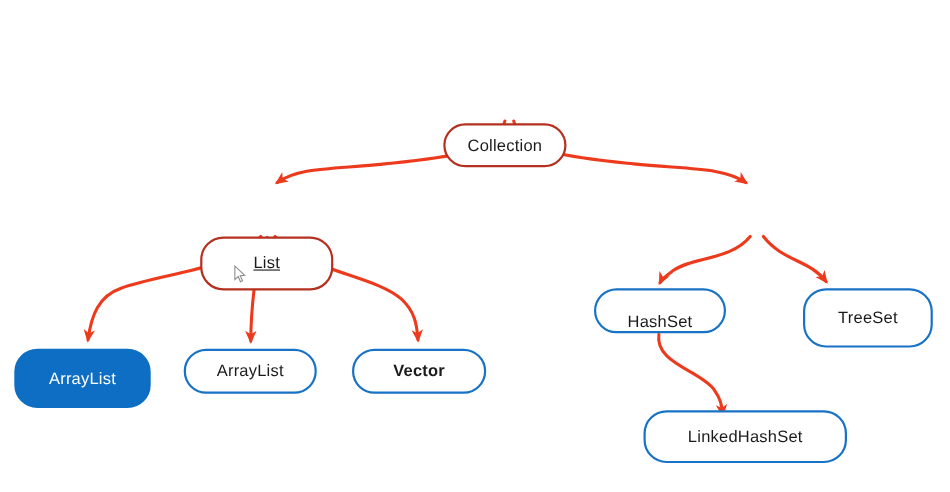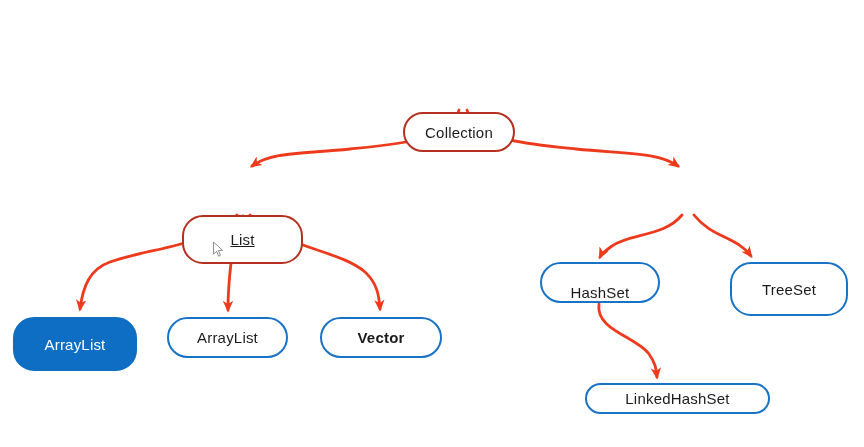--- a/index.html
+++ b/index.html
@@ -26,21 +26,21 @@
   }
   
   .n-collection{left:403px;top:70px;width:112px;height:40px;}
   .n-list{left:182px;top:173px;width:121px;height:49px;text-decoration:underline;}
   .n-set{left:628px;top:173px;width:120px;height:41px;}
   .n-arraylist{left:13px;top:317px;width:124px;height:54px;}
   .n-linkedlist{left:167px;top:317px;width:121px;height:41px;}
   .n-vector{left:320px;top:317px;width:122px;height:41px;font-weight:bold;}
   .n-hashset{left:540px;top:262px;width:120px;height:41px;align-items:flex-end;}
   .n-treeset{left:730px;top:262px;width:118px;height:54px;}
-  .n-linkedhashset{left:585px;top:383px;width:185px;height:31px;}
+  .n-linkedhashset{left:585px;top:373px;width:185px;height:48px;}
   .cursor{position:absolute;left:212px;top:241px;width:13px;height:18px;pointer-events:none;}
 </style>
 </head>
 <body>
 
 <div class="stage">
 
   <svg class="edges">
     <defs>
       <marker id="ah" viewBox="0 0 10 10" refX="7.5" refY="5" markerWidth="4.4" markerHeight="4.4" orient="auto">

